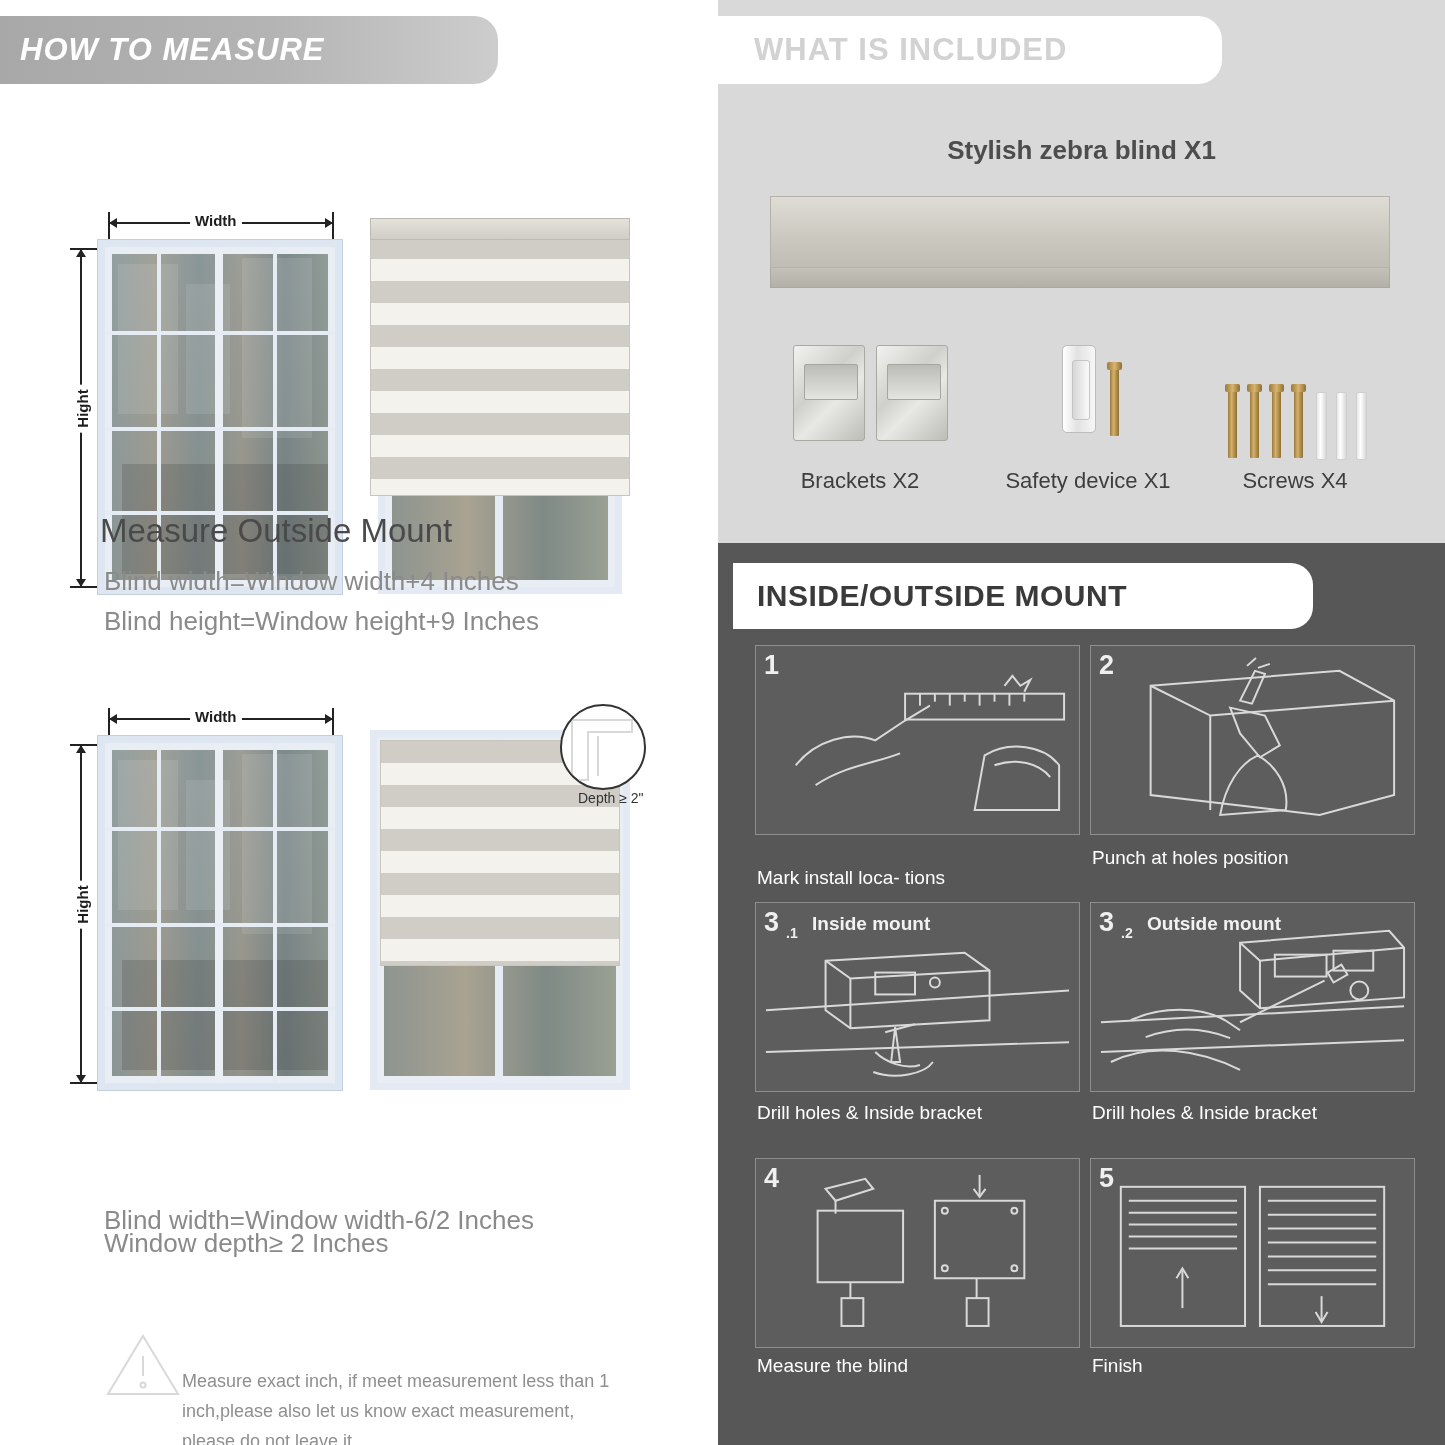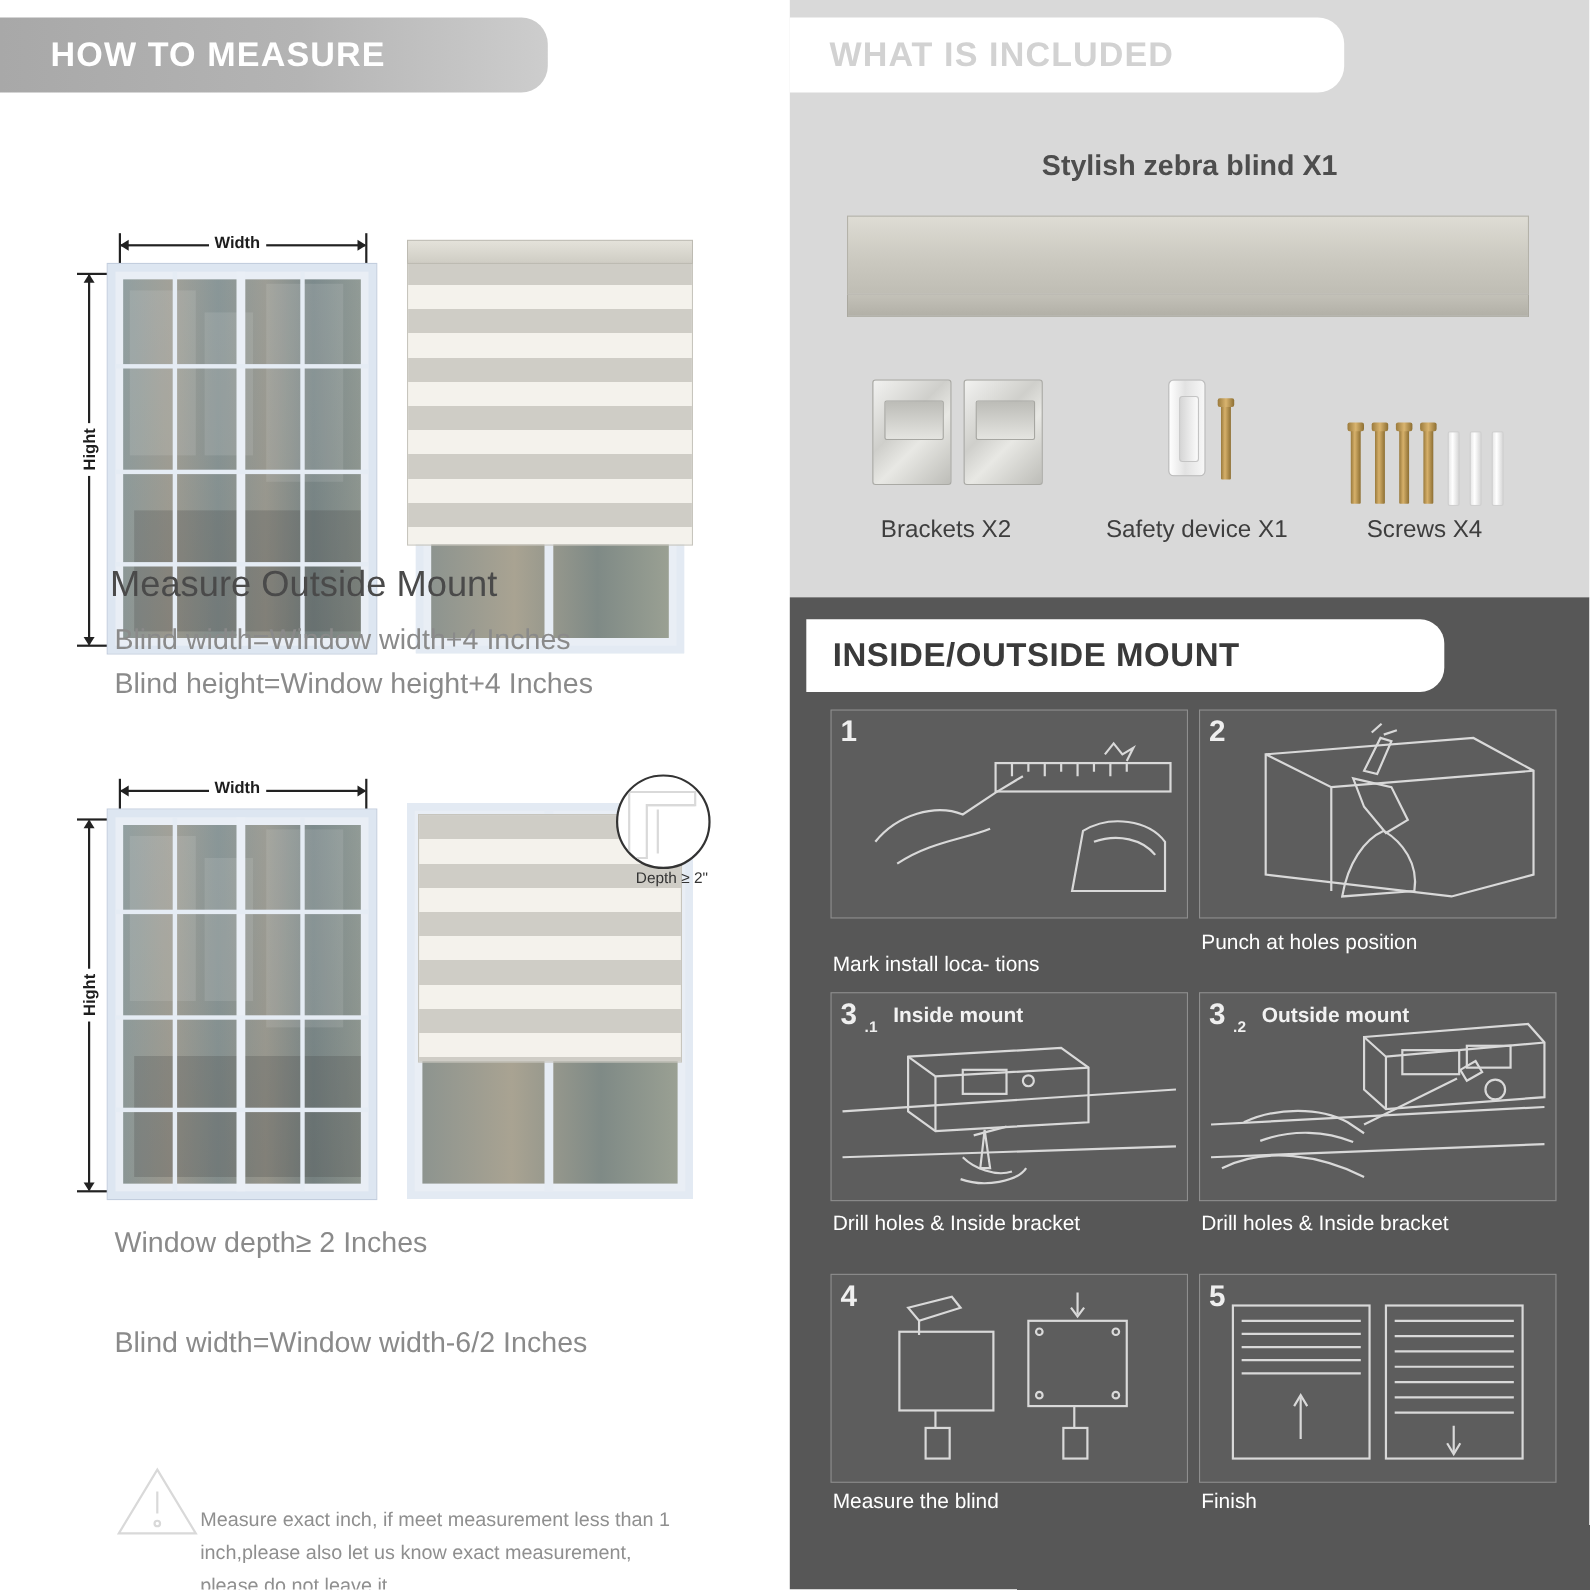--- a/index.html
+++ b/index.html
@@ -17,22 +17,23 @@
   .left-col {
     position:absolute; left:0; top:0; width:712px; height:1445px;
     background:#ffffff;
   }
   .banner {
     position:absolute;
     background:linear-gradient(90deg,#a8a8a8 0%, #b4b4b4 55%, #cdcdcd 100%);
     color:#ffffff;
     font-size:31px; font-weight:bold; letter-spacing:1px;
     display:flex; align-items:center;
-    padding-left:46px;
+    padding-left:20px;
     border-radius:0 24px 24px 0;
+    font-style:italic;
   }
   #howto-banner { left:0; top:16px; width:498px; height:68px; }
 
   
   .measure-block { position:absolute; }
   .win-frame {
     position:absolute;
     background:#e9eef5;
     border:7px solid #dde6f1;
     box-shadow:0 0 0 1px #c3cede;
@@ -255,21 +256,21 @@
           <div class="blind-win-inner"></div>
           <div class="mull-v" style="left:110px; background:#e6ecf4;"></div>
         </div>
         <div class="zebra" style="left:0; top:18px; width:260px; height:260px;"></div>
         <div class="headrail" style="left:0; top:0; width:260px; height:22px;"></div>
       </div>
     </div>
 
     <div class="sec-title" style="left:100px; top:512px;">Measure Outside Mount</div>
     <div class="sec-line" style="left:104px; top:566px;">Blind width=Window width+4 Inches</div>
-    <div class="sec-line" style="left:104px; top:606px;">Blind height=Window height+4 Inches</div>
+    <div class="sec-line" style="left:104px; top:606px;">Blind height=Window height+9 Inches</div>
 
     <div class="measure-block" style="left:0; top:696px; width:700px; height:400px;">
 
       <div class="dim-line dim-h" style="left:110px; top:22px; width:222px;"></div>
       <div class="tick" style="left:108px; top:12px; width:1.5px; height:40px;"></div>
       <div class="tick" style="left:332px; top:12px; width:1.5px; height:40px;"></div>
       <div class="dim-label" style="left:190px; top:12px;">Width</div>
 
       <div class="dim-line dim-v" style="left:80px; top:50px; height:336px;"></div>
       <div class="tick" style="left:70px; top:48px; width:42px; height:1.5px;"></div>
@@ -302,21 +303,21 @@
       <div class="depth-circle" style="left:560px; top:8px;">
         <svg class="sketch" width="86" height="86" viewBox="0 0 86 86">
           <path d="M10 14 L70 14 L70 26 L26 26 L26 74 L10 74 Z" stroke="#4a4a4a" fill="#eef2f7"></path>
           <path d="M26 26 L70 26" stroke="#7a7a7a"></path>
           <path d="M36 30 L36 70" stroke="#7a7a7a"></path>
         </svg>
       </div>
       <div class="depth-note" style="left:578px; top:94px;">Depth ≥ 2"</div>
     </div>
 
-    <div class="sec-line" style="left:104px; top:1114px;">Window depth≥ 2 Inches</div>
+    <div class="sec-line" style="left:104px; top:1228px;">Window depth≥ 2 Inches</div>
     <div class="sec-line" style="left:104px; top:1205px;">Blind width=Window width-6/2 Inches</div>
 
     <div class="warn-box" style="left:104px; top:1330px; width:78px; height:70px;">
       <svg class="sketch" width="78" height="70" viewBox="0 0 78 70">
         <path d="M39 6 L74 64 L4 64 Z" stroke="#b8b8b8" stroke-width="3"></path>
         <line x1="39" y1="26" x2="39" y2="46" stroke="#b8b8b8" stroke-width="3"></line>
         <circle cx="39" cy="55" r="2.5" fill="#b8b8b8" stroke="#b8b8b8"></circle>
       </svg>
     </div>
     <div class="warn-text" style="left:182px; top:1322px; width:440px;margin-top:44px;">Measure exact inch, if meet measurement less than 1 inch,please also let us know exact measurement, please do not leave it</div>

